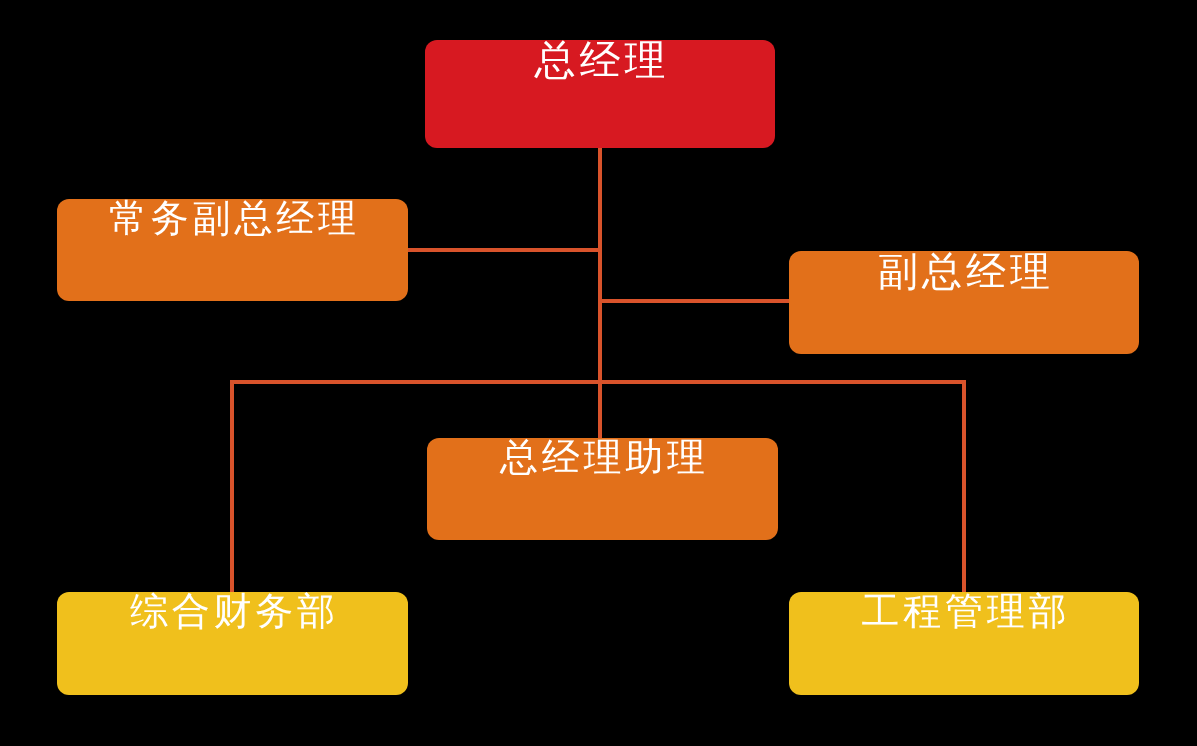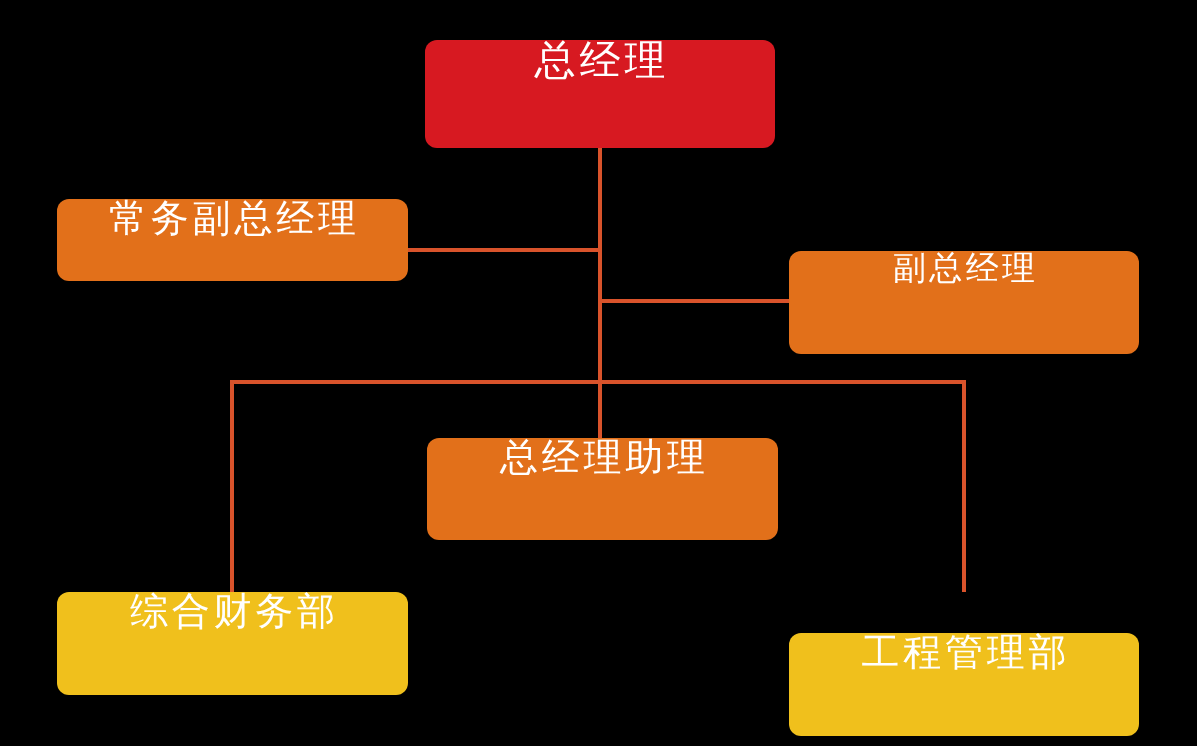--- a/index.html
+++ b/index.html
@@ -61,33 +61,33 @@
     height: 108px;
     background: #D71921;
     font-size: 41px;
   }
 
   
   .node.level-exec-vp {
     left: 57px;
     top: 199px;
     width: 351px;
-    height: 82px;
+    height: 102px;
     background: #E2701A;
     font-size: 38px;
   }
 
   
   .node.level-vp {
     left: 789px;
     top: 251px;
     width: 350px;
     height: 103px;
     background: #E2701A;
-    font-size: 33px;
+    font-size: 40px;
   }
 
   
   .node.level-assistant {
     left: 427px;
     top: 438px;
     width: 351px;
     height: 102px;
     background: #E2701A;
     font-size: 38px;
@@ -104,21 +104,20 @@
   }
 
   
   .node.level-engineering {
     left: 789px;
     top: 592px;
     width: 350px;
     height: 103px;
     background: #F0C01C;
     font-size: 38px;
-    margin-top: 41px;
   }
 </style>
 </head>
 <body>
 
 <div id="org-chart">
 
   <svg id="connectors" viewBox="0 0 1197 746" width="1197" height="746" xmlns="http://www.w3.org/2000/svg">
     <g stroke="#D9532B" stroke-width="4" fill="none" shape-rendering="crispEdges">
 

